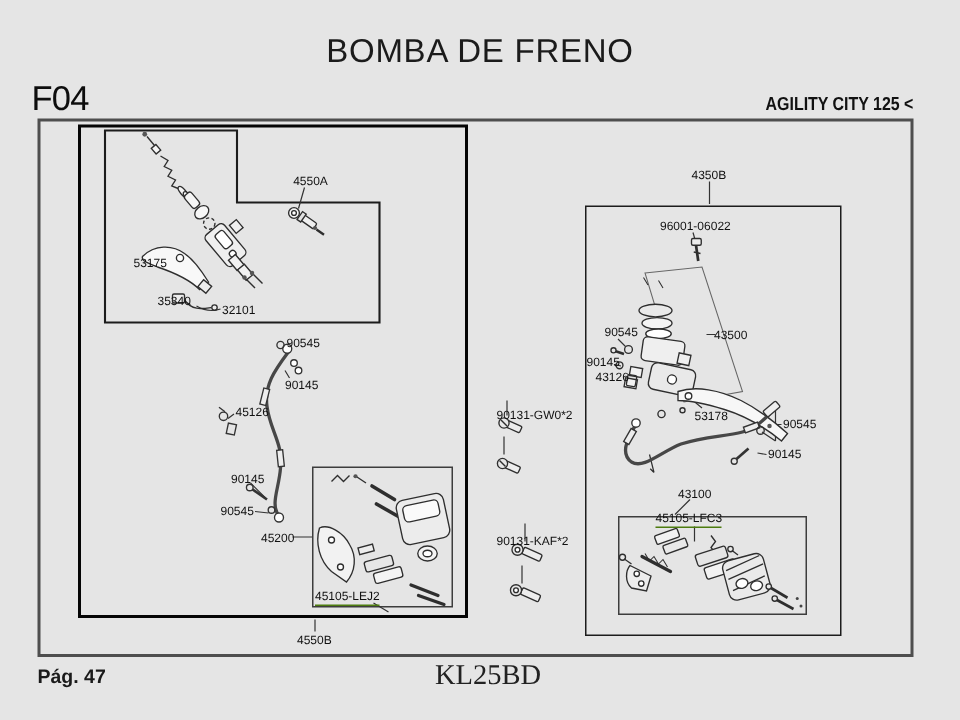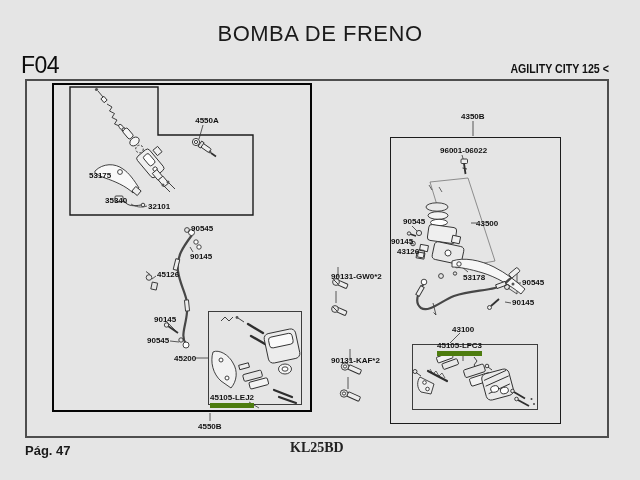--- a/index.html
+++ b/index.html
@@ -9,24 +9,24 @@
   #title{left:0;top:21px;width:640px;text-align:center;font-size:22px;font-weight:400;
          letter-spacing:.5px;color:#1b1b1b;}
   #fcode{left:21px;top:52px;font-size:23px;font-weight:400;letter-spacing:-.5px;color:#0d0d0d;}
   #model{right:31px;top:62px;font-size:12.5px;font-weight:700;color:#111;
          transform:scaleX(.85);transform-origin:100% 50%;white-space:nowrap;}
   #frame{left:25px;top:79px;width:584px;height:359px;border:2px solid #4e4e4e;box-sizing:border-box;}
   #lbox{left:52px;top:83px;width:260px;height:329px;border:2.5px solid #050505;box-sizing:border-box;}
   #rbox{left:390px;top:137px;width:171px;height:287px;border:1.4px solid #1c1c1c;box-sizing:border-box;}
   #calL{left:208px;top:311px;width:94px;height:94px;border:1px solid #3d3d3d;box-sizing:border-box;}
   #calR{left:412px;top:344px;width:126px;height:66px;border:1px solid #3d3d3d;box-sizing:border-box;}
-  .plbl{position:absolute;font-size:8px;line-height:9px;font-weight:700;color:#111;white-space:nowrap;}
-  .ul{border-bottom:5px solid #4d7c0f;padding-bottom:.5px;}
+  .plbl{position:absolute;font-size:8px;line-height:9px;font-weight:400;color:#111;white-space:nowrap;}
+  .ul{border-bottom:1px solid #4d7c0f;padding-bottom:.5px;}
   #pgnum{left:25px;top:443px;font-size:13px;font-weight:700;color:#1a1a1a;}
-  #plate{left:290px;top:440px;font-size:14px;font-weight:700;color:#222;
+  #plate{left:290px;top:440px;font-size:19px;font-weight:400;color:#222;
          font-family:"Liberation Serif",serif;}
   svg{position:absolute;left:0;top:0;}
 </style>
 </head>
 <body>
 
 <div id="page">
 
   <div id="title" class="abs">BOMBA DE FRENO</div>
   <div id="fcode" class="abs">F04</div>

